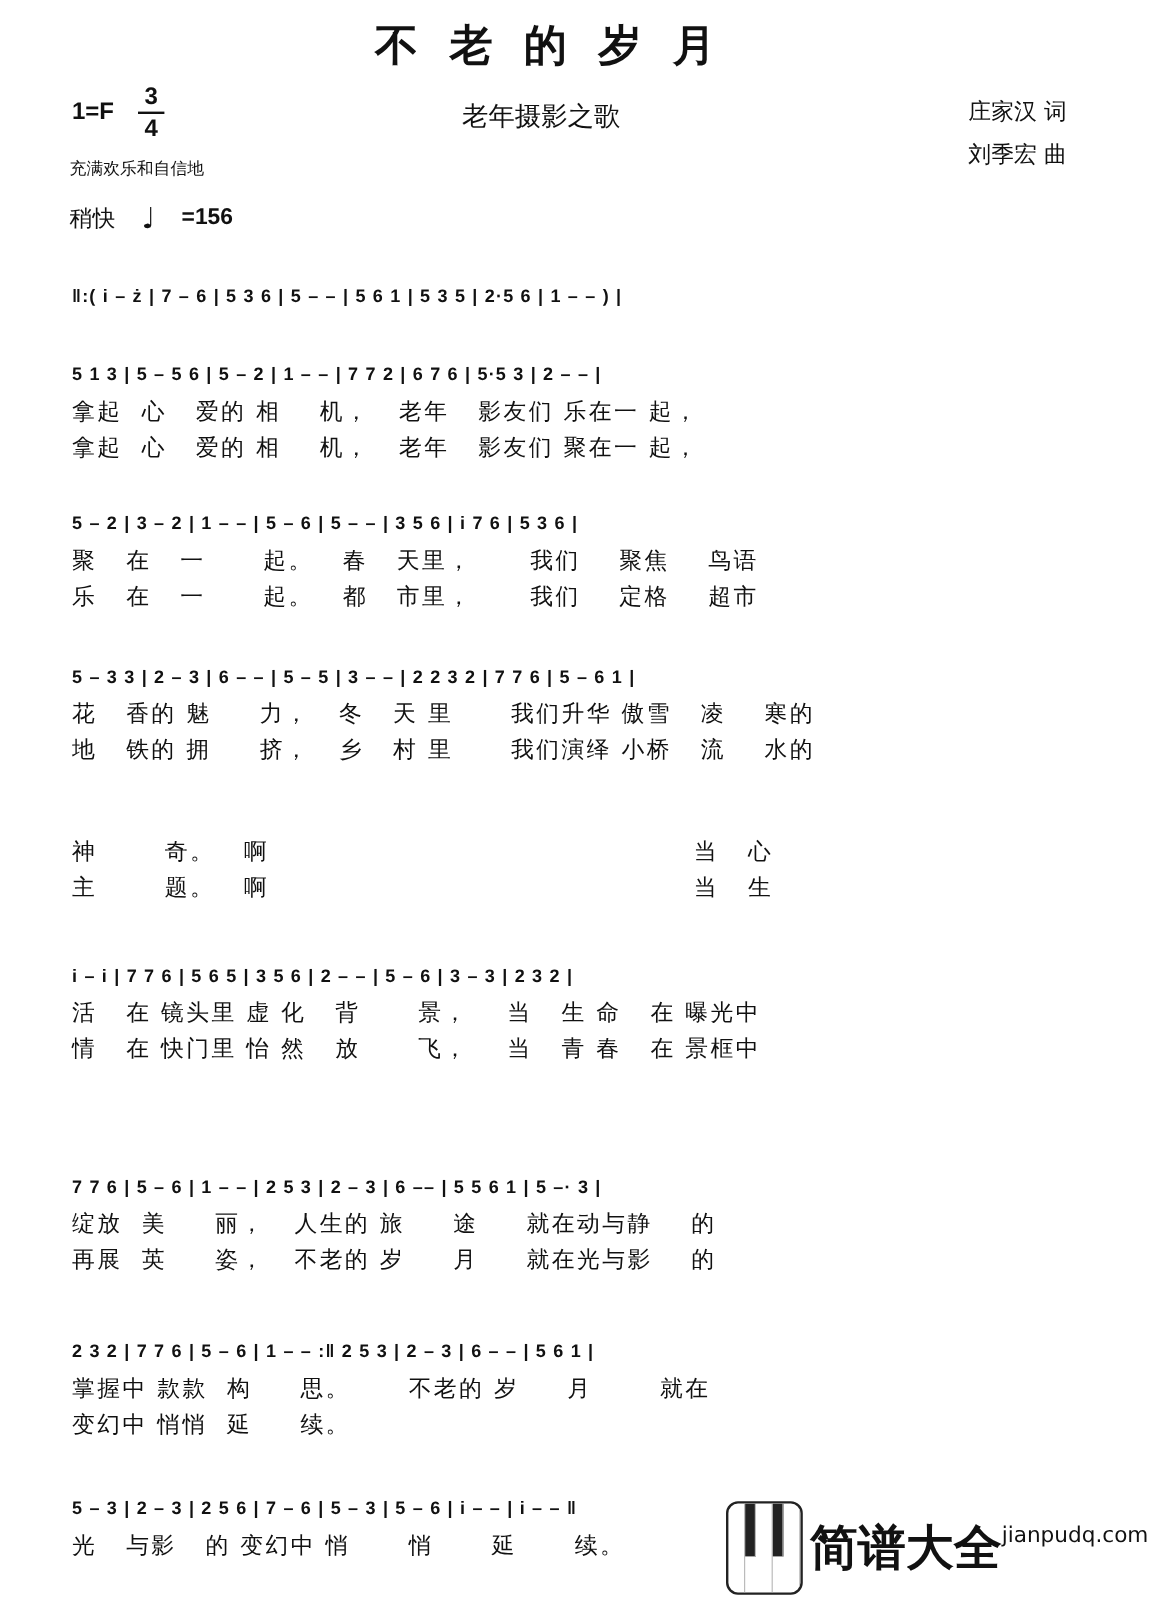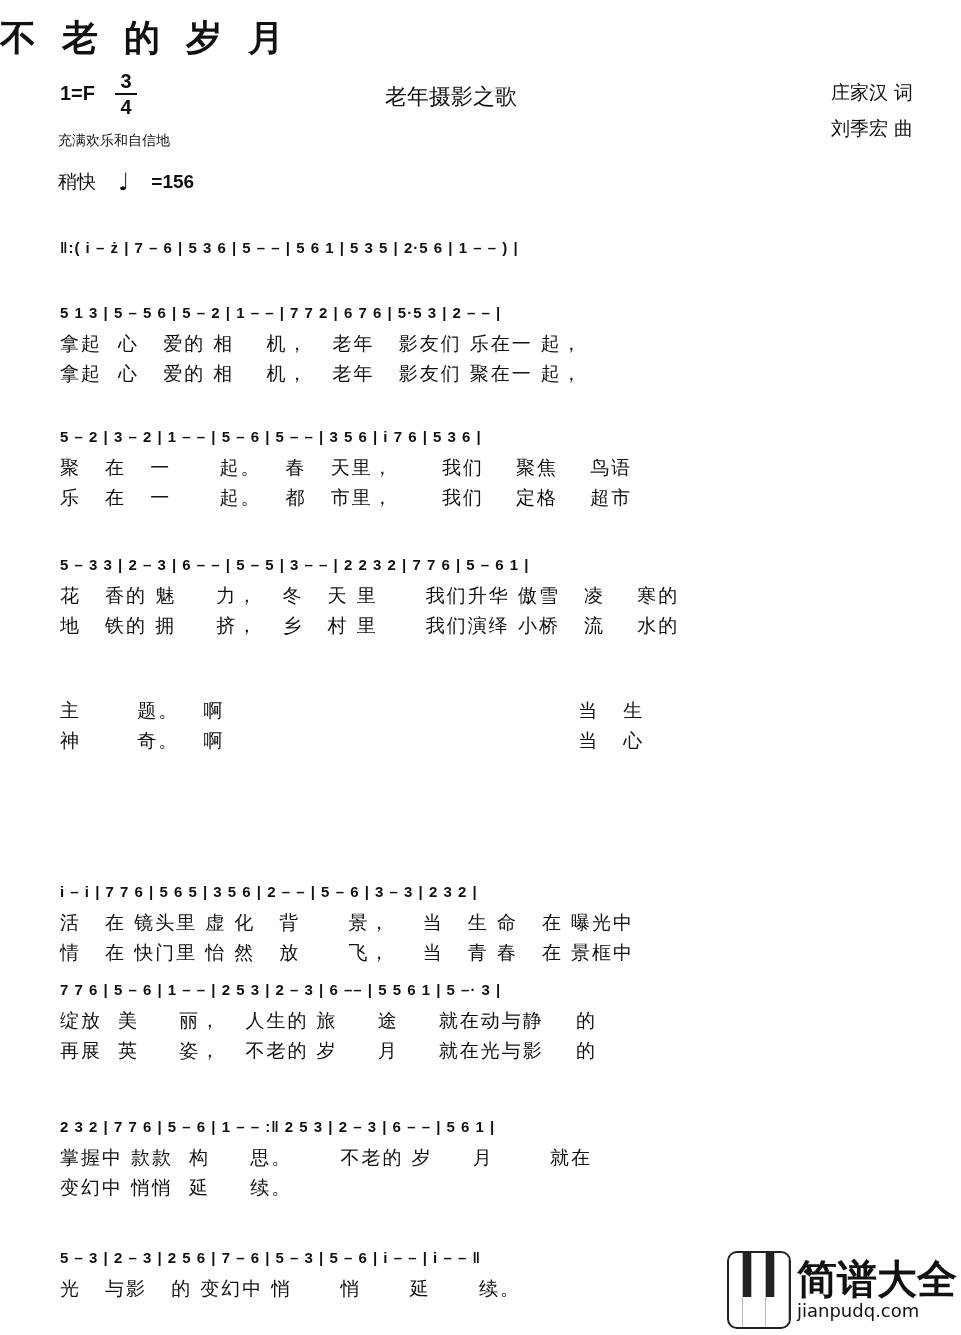--- a/index.html
+++ b/index.html
@@ -1,42 +1,42 @@
 <!DOCTYPE html>
 <html><head>
 <meta charset="utf-8">
 <style>
   html, body { margin:0; padding:0; background:#fff; }
   body { width:961px; height:1335px; position:relative; overflow:hidden; color:#111;
          font-family:"DejaVu Sans", sans-serif; }
-  .title { position:absolute; top:14px; left:0; width:935px; 
+  .title { position:absolute; top:14px; left:0; width:935px; text-align:center;
            font-size:36px; font-weight:bold; letter-spacing:26px; font-family:"DejaVu Sans", sans-serif; }
   .key { position:absolute; top:82px; left:60px; font-size:20px; font-weight:bold;
          font-family:"Liberation Sans", sans-serif; }
   .timesig { position:absolute; top:70px; left:115px; width:22px; text-align:center;
              font-family:"Liberation Sans", sans-serif; font-weight:bold; font-size:20px; line-height:22px; }
   .timesig .line { border-top:2px solid #111; margin:1px 0; }
   .subtitle { position:absolute; top:82px; left:0; width:902px; text-align:center; font-size:22px; }
-  .credit { position:absolute; right:48px; font-size:19px; text-align:center; }
+  .credit { position:absolute; right:72px; font-size:19px; text-align:center; }
   .credit.lyric { top:80px; } .credit.music { top:116px; }
   .expr { position:absolute; left:58px; top:132px; font-size:14px; }
   .tempo { position:absolute; left:58px; top:168px; font-size:19px; display:flex; align-items:center; gap:22px; }
   .tempo .note-glyph { font-size:24px; }
   .tempo .bpm { font-family:"Liberation Sans", sans-serif; font-weight:bold; }
 
   .system { position:absolute; left:60px; width:845px; }
   .notes { font-family:"Liberation Sans", sans-serif; font-size:15px; font-weight:bold;
            white-space:pre; height:30px; line-height:30px; letter-spacing:1px; }
   .lyr { font-size:19px; white-space:pre; height:30px; line-height:30px; letter-spacing:2px; }
 
   .watermark { position:absolute; right:4px; bottom:6px; display:flex; align-items:center; gap:6px; }
   .piano { width:60px; height:74px; border:2px solid #222; border-radius:10px; display:flex; overflow:hidden; background:#fff; }
   .piano span { flex:1; border-right:1px solid #bbb; position:relative; }
   .piano span.k { background:#222; height:60%; flex:0.6; }
-  .wm-text { display:flex; flex-direction:column; }
+  .wm-text { display:flex; flex-direction:row; }
   .wm-cn { font-size:40px; font-weight:bold; line-height:42px; }
   .wm-url { font-size:18px; line-height:22px; }
 </style>
 </head>
 <body>
 
 <div class="title">不老的岁月</div>
 <div class="key">1=F</div>
 <div class="timesig">
   <div>3</div>
@@ -65,24 +65,24 @@
   <div class="notes">5 – 2 | 3 – 2 | 1 – – | 5 – 6 | 5 – – | 3 5 6 | i 7 6 | 5 3 6 |</div>
   <div class="lyr">聚   在   一      起。   春   天里，      我们    聚焦    鸟语</div>
   <div class="lyr">乐   在   一      起。   都   市里，      我们    定格    超市</div>
 </div>
 <div class="system" style="top:550px">
   <div class="notes">5 – 3 3 | 2 – 3 | 6 – – | 5 – 5 | 3 – – | 2 2 3 2 | 7 7 6 | 5 – 6 1 |</div>
   <div class="lyr">花   香的 魅     力，   冬   天 里      我们升华 傲雪   凌    寒的</div>
   <div class="lyr">地   铁的 拥     挤，   乡   村 里      我们演绎 小桥   流    水的</div>
 </div>
 <div class="system" style="top:695px">
+  <div class="lyr">神       奇。   啊                                            当   心</div>
   <div class="lyr">主       题。   啊                                            当   生</div>
-  <div class="lyr">神       奇。   啊                                            当   心</div>
 </div>
-<div class="system" style="top:877px">
+<div class="system" style="top:799px">
   <div class="notes">i – i | 7 7 6 | 5 6 5 | 3 5 6 | 2 – – | 5 – 6 | 3 – 3 | 2 3 2 |</div>
   <div class="lyr">活   在 镜头里 虚 化   背      景，    当   生 命   在 曝光中</div>
   <div class="lyr">情   在 快门里 怡 然   放      飞，    当   青 春   在 景框中</div>
 </div>
 <div class="system" style="top:975px">
   <div class="notes">7 7 6 | 5 – 6 | 1 – – | 2 5 3 | 2 – 3 | 6 –– | 5 5 6 1 | 5 –· 3 |</div>
   <div class="lyr">绽放  美     丽，   人生的 旅     途     就在动与静    的</div>
   <div class="lyr">再展  英     姿，   不老的 岁     月     就在光与影    的</div>
 </div>
 <div class="system" style="top:1112px">

